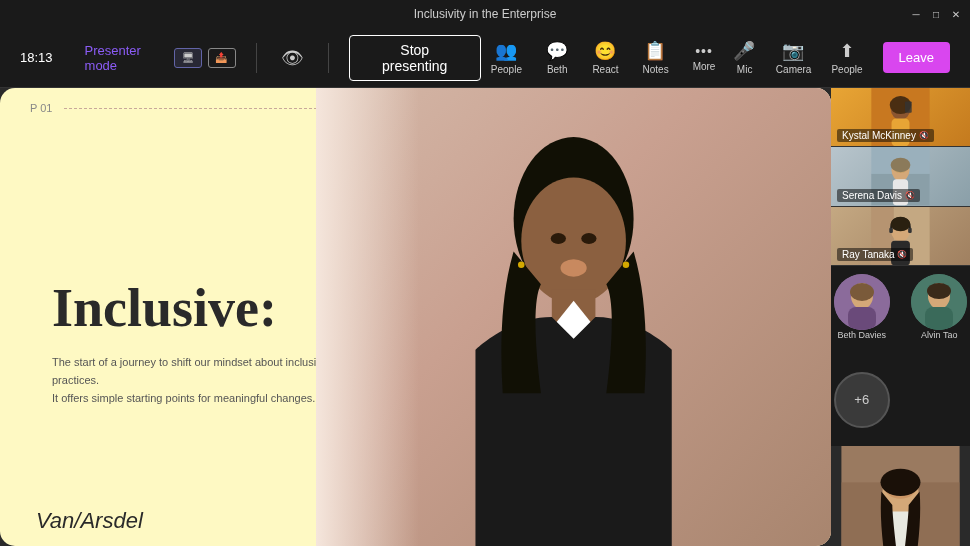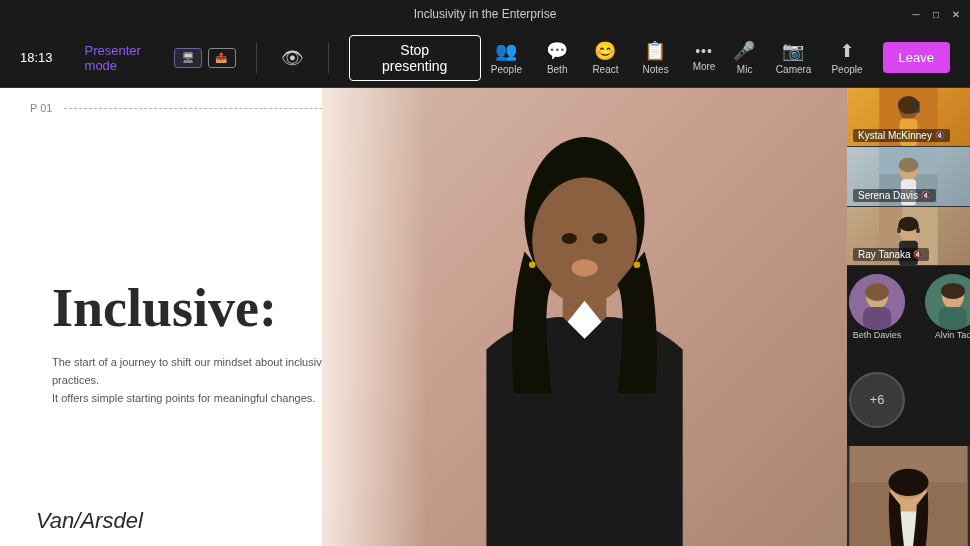--- a/index.html
+++ b/index.html
@@ -181,23 +181,24 @@
     .slide-area {
       flex: 1;
       background: #2a2a2a;
       position: relative;
       overflow: hidden;
     }
 
     .slide-container {
       width: 100%;
       height: 100%;
-      background: #ffffff;
+      background: #fef9c3;
       position: relative;
       overflow: hidden;
+      border-radius: 15px;
     }
 
     .slide-header {
       position: absolute;
       top: 14px;
       left: 30px;
       right: 30px;
       display: flex;
       align-items: center;
       gap: 12px;
@@ -262,21 +263,21 @@
       right: 0;
       top: 0;
       bottom: 0;
       width: 62%;
       background: linear-gradient(135deg, #d4b8a8 0%, #c9a090 40%, #a8856e 100%);
       overflow: hidden;
     }
 
     
     .sidebar {
-      width: 123px;
+      width: 139px;
       background: #1a1a1a;
       display: flex;
       flex-direction: column;
     }
 
     .participant-large {
       height: 130px;
       position: relative;
       overflow: hidden;
       border-bottom: 1px solid #333;

